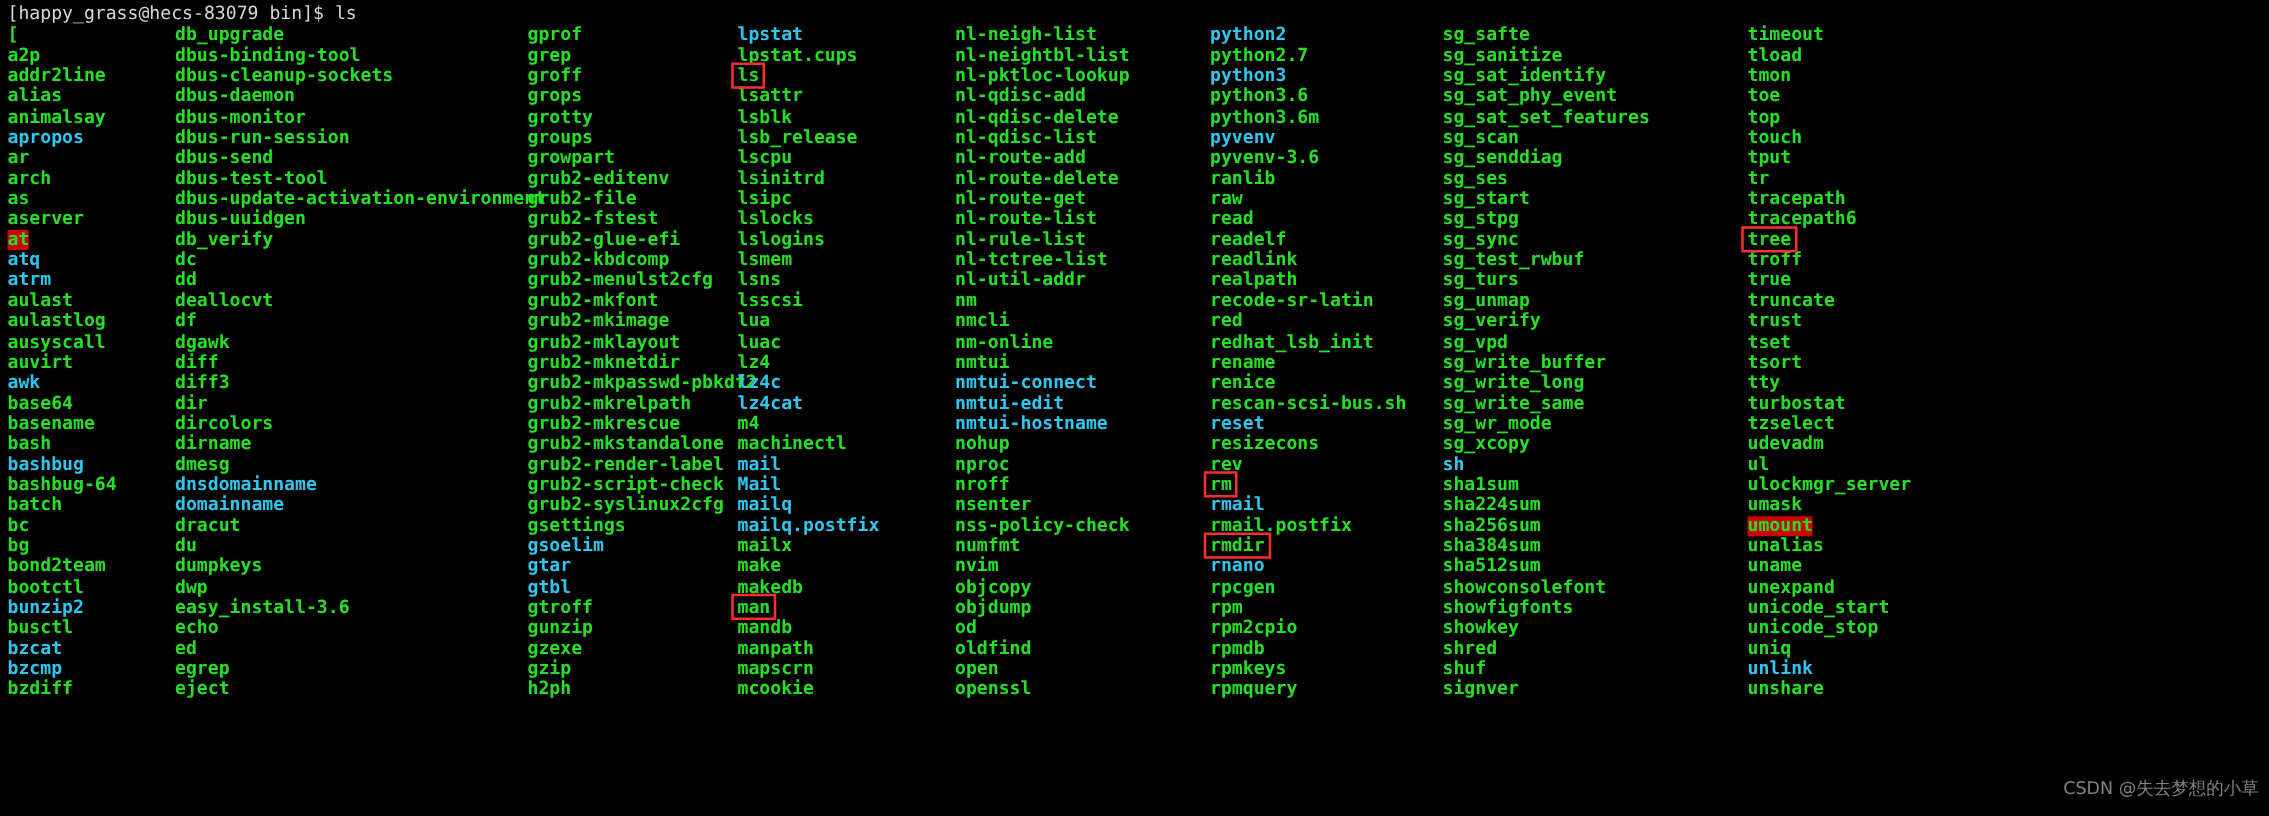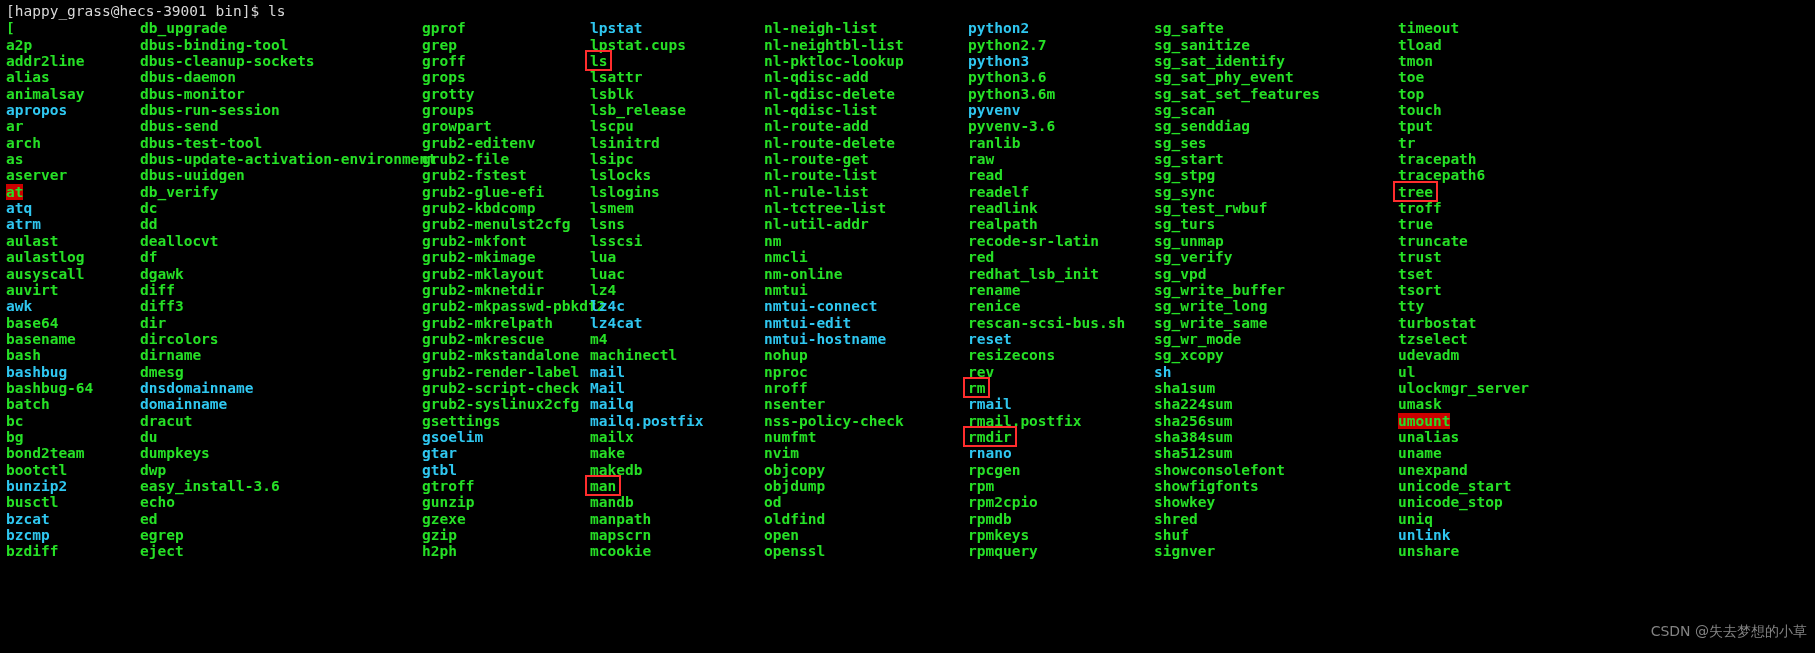--- a/index.html
+++ b/index.html
@@ -93,18 +93,18 @@
     opacity: 0.85;
     white-space: nowrap;
     pointer-events: none;
   }
 </style>
 </head>
 <body>
 
 <div id="terminal">
 
-  <div class="prompt-line"><span>[happy_grass@hecs-39001 bin]$ </span><span class="cmd">ls</span></div>
+  <div class="prompt-line"><span>[happy_grass@hecs-83079 bin]$ </span><span class="cmd">ls</span></div>
 
   <div id="grid"><div class="cell" style="grid-area: 1 / 1;"><span class="e">[</span></div><div class="cell" style="grid-area: 2 / 1;"><span class="e">a2p</span></div><div class="cell" style="grid-area: 3 / 1;"><span class="e">addr2line</span></div><div class="cell" style="grid-area: 4 / 1;"><span class="e">alias</span></div><div class="cell" style="grid-area: 5 / 1;"><span class="e">animalsay</span></div><div class="cell" style="grid-area: 6 / 1;"><span class="l">apropos</span></div><div class="cell" style="grid-area: 7 / 1;"><span class="e">ar</span></div><div class="cell" style="grid-area: 8 / 1;"><span class="e">arch</span></div><div class="cell" style="grid-area: 9 / 1;"><span class="e">as</span></div><div class="cell" style="grid-area: 10 / 1;"><span class="e">aserver</span></div><div class="cell" style="grid-area: 11 / 1;"><span class="suid">at</span></div><div class="cell" style="grid-area: 12 / 1;"><span class="l">atq</span></div><div class="cell" style="grid-area: 13 / 1;"><span class="l">atrm</span></div><div class="cell" style="grid-area: 14 / 1;"><span class="e">aulast</span></div><div class="cell" style="grid-area: 15 / 1;"><span class="e">aulastlog</span></div><div class="cell" style="grid-area: 16 / 1;"><span class="e">ausyscall</span></div><div class="cell" style="grid-area: 17 / 1;"><span class="e">auvirt</span></div><div class="cell" style="grid-area: 18 / 1;"><span class="l">awk</span></div><div class="cell" style="grid-area: 19 / 1;"><span class="e">base64</span></div><div class="cell" style="grid-area: 20 / 1;"><span class="e">basename</span></div><div class="cell" style="grid-area: 21 / 1;"><span class="e">bash</span></div><div class="cell" style="grid-area: 22 / 1;"><span class="l">bashbug</span></div><div class="cell" style="grid-area: 23 / 1;"><span class="e">bashbug-64</span></div><div class="cell" style="grid-area: 24 / 1;"><span class="e">batch</span></div><div class="cell" style="grid-area: 25 / 1;"><span class="e">bc</span></div><div class="cell" style="grid-area: 26 / 1;"><span class="e">bg</span></div><div class="cell" style="grid-area: 27 / 1;"><span class="e">bond2team</span></div><div class="cell" style="grid-area: 28 / 1;"><span class="e">bootctl</span></div><div class="cell" style="grid-area: 29 / 1;"><span class="l">bunzip2</span></div><div class="cell" style="grid-area: 30 / 1;"><span class="e">busctl</span></div><div class="cell" style="grid-area: 31 / 1;"><span class="l">bzcat</span></div><div class="cell" style="grid-area: 32 / 1;"><span class="l">bzcmp</span></div><div class="cell" style="grid-area: 33 / 1;"><span class="e">bzdiff</span></div><div class="cell" style="grid-area: 1 / 2;"><span class="e">db_upgrade</span></div><div class="cell" style="grid-area: 2 / 2;"><span class="e">dbus-binding-tool</span></div><div class="cell" style="grid-area: 3 / 2;"><span class="e">dbus-cleanup-sockets</span></div><div class="cell" style="grid-area: 4 / 2;"><span class="e">dbus-daemon</span></div><div class="cell" style="grid-area: 5 / 2;"><span class="e">dbus-monitor</span></div><div class="cell" style="grid-area: 6 / 2;"><span class="e">dbus-run-session</span></div><div class="cell" style="grid-area: 7 / 2;"><span class="e">dbus-send</span></div><div class="cell" style="grid-area: 8 / 2;"><span class="e">dbus-test-tool</span></div><div class="cell" style="grid-area: 9 / 2;"><span class="e">dbus-update-activation-environment</span></div><div class="cell" style="grid-area: 10 / 2;"><span class="e">dbus-uuidgen</span></div><div class="cell" style="grid-area: 11 / 2;"><span class="e">db_verify</span></div><div class="cell" style="grid-area: 12 / 2;"><span class="e">dc</span></div><div class="cell" style="grid-area: 13 / 2;"><span class="e">dd</span></div><div class="cell" style="grid-area: 14 / 2;"><span class="e">deallocvt</span></div><div class="cell" style="grid-area: 15 / 2;"><span class="e">df</span></div><div class="cell" style="grid-area: 16 / 2;"><span class="e">dgawk</span></div><div class="cell" style="grid-area: 17 / 2;"><span class="e">diff</span></div><div class="cell" style="grid-area: 18 / 2;"><span class="e">diff3</span></div><div class="cell" style="grid-area: 19 / 2;"><span class="e">dir</span></div><div class="cell" style="grid-area: 20 / 2;"><span class="e">dircolors</span></div><div class="cell" style="grid-area: 21 / 2;"><span class="e">dirname</span></div><div class="cell" style="grid-area: 22 / 2;"><span class="e">dmesg</span></div><div class="cell" style="grid-area: 23 / 2;"><span class="l">dnsdomainname</span></div><div class="cell" style="grid-area: 24 / 2;"><span class="l">domainname</span></div><div class="cell" style="grid-area: 25 / 2;"><span class="e">dracut</span></div><div class="cell" style="grid-area: 26 / 2;"><span class="e">du</span></div><div class="cell" style="grid-area: 27 / 2;"><span class="e">dumpkeys</span></div><div class="cell" style="grid-area: 28 / 2;"><span class="e">dwp</span></div><div class="cell" style="grid-area: 29 / 2;"><span class="e">easy_install-3.6</span></div><div class="cell" style="grid-area: 30 / 2;"><span class="e">echo</span></div><div class="cell" style="grid-area: 31 / 2;"><span class="e">ed</span></div><div class="cell" style="grid-area: 32 / 2;"><span class="e">egrep</span></div><div class="cell" style="grid-area: 33 / 2;"><span class="e">eject</span></div><div class="cell" style="grid-area: 1 / 3;"><span class="e">gprof</span></div><div class="cell" style="grid-area: 2 / 3;"><span class="e">grep</span></div><div class="cell" style="grid-area: 3 / 3;"><span class="e">groff</span></div><div class="cell" style="grid-area: 4 / 3;"><span class="e">grops</span></div><div class="cell" style="grid-area: 5 / 3;"><span class="e">grotty</span></div><div class="cell" style="grid-area: 6 / 3;"><span class="e">groups</span></div><div class="cell" style="grid-area: 7 / 3;"><span class="e">growpart</span></div><div class="cell" style="grid-area: 8 / 3;"><span class="e">grub2-editenv</span></div><div class="cell" style="grid-area: 9 / 3;"><span class="e">grub2-file</span></div><div class="cell" style="grid-area: 10 / 3;"><span class="e">grub2-fstest</span></div><div class="cell" style="grid-area: 11 / 3;"><span class="e">grub2-glue-efi</span></div><div class="cell" style="grid-area: 12 / 3;"><span class="e">grub2-kbdcomp</span></div><div class="cell" style="grid-area: 13 / 3;"><span class="e">grub2-menulst2cfg</span></div><div class="cell" style="grid-area: 14 / 3;"><span class="e">grub2-mkfont</span></div><div class="cell" style="grid-area: 15 / 3;"><span class="e">grub2-mkimage</span></div><div class="cell" style="grid-area: 16 / 3;"><span class="e">grub2-mklayout</span></div><div class="cell" style="grid-area: 17 / 3;"><span class="e">grub2-mknetdir</span></div><div class="cell" style="grid-area: 18 / 3;"><span class="e">grub2-mkpasswd-pbkdf2</span></div><div class="cell" style="grid-area: 19 / 3;"><span class="e">grub2-mkrelpath</span></div><div class="cell" style="grid-area: 20 / 3;"><span class="e">grub2-mkrescue</span></div><div class="cell" style="grid-area: 21 / 3;"><span class="e">grub2-mkstandalone</span></div><div class="cell" style="grid-area: 22 / 3;"><span class="e">grub2-render-label</span></div><div class="cell" style="grid-area: 23 / 3;"><span class="e">grub2-script-check</span></div><div class="cell" style="grid-area: 24 / 3;"><span class="e">grub2-syslinux2cfg</span></div><div class="cell" style="grid-area: 25 / 3;"><span class="e">gsettings</span></div><div class="cell" style="grid-area: 26 / 3;"><span class="l">gsoelim</span></div><div class="cell" style="grid-area: 27 / 3;"><span class="l">gtar</span></div><div class="cell" style="grid-area: 28 / 3;"><span class="l">gtbl</span></div><div class="cell" style="grid-area: 29 / 3;"><span class="e">gtroff</span></div><div class="cell" style="grid-area: 30 / 3;"><span class="e">gunzip</span></div><div class="cell" style="grid-area: 31 / 3;"><span class="e">gzexe</span></div><div class="cell" style="grid-area: 32 / 3;"><span class="e">gzip</span></div><div class="cell" style="grid-area: 33 / 3;"><span class="e">h2ph</span></div><div class="cell" style="grid-area: 1 / 4;"><span class="l">lpstat</span></div><div class="cell" style="grid-area: 2 / 4;"><span class="e">lpstat.cups</span></div><div class="cell" style="grid-area: 3 / 4;"><span class="boxed">ls</span></div><div class="cell" style="grid-area: 4 / 4;"><span class="e">lsattr</span></div><div class="cell" style="grid-area: 5 / 4;"><span class="e">lsblk</span></div><div class="cell" style="grid-area: 6 / 4;"><span class="e">lsb_release</span></div><div class="cell" style="grid-area: 7 / 4;"><span class="e">lscpu</span></div><div class="cell" style="grid-area: 8 / 4;"><span class="e">lsinitrd</span></div><div class="cell" style="grid-area: 9 / 4;"><span class="e">lsipc</span></div><div class="cell" style="grid-area: 10 / 4;"><span class="e">lslocks</span></div><div class="cell" style="grid-area: 11 / 4;"><span class="e">lslogins</span></div><div class="cell" style="grid-area: 12 / 4;"><span class="e">lsmem</span></div><div class="cell" style="grid-area: 13 / 4;"><span class="e">lsns</span></div><div class="cell" style="grid-area: 14 / 4;"><span class="e">lsscsi</span></div><div class="cell" style="grid-area: 15 / 4;"><span class="e">lua</span></div><div class="cell" style="grid-area: 16 / 4;"><span class="e">luac</span></div><div class="cell" style="grid-area: 17 / 4;"><span class="e">lz4</span></div><div class="cell" style="grid-area: 18 / 4;"><span class="l">lz4c</span></div><div class="cell" style="grid-area: 19 / 4;"><span class="l">lz4cat</span></div><div class="cell" style="grid-area: 20 / 4;"><span class="e">m4</span></div><div class="cell" style="grid-area: 21 / 4;"><span class="e">machinectl</span></div><div class="cell" style="grid-area: 22 / 4;"><span class="l">mail</span></div><div class="cell" style="grid-area: 23 / 4;"><span class="l">Mail</span></div><div class="cell" style="grid-area: 24 / 4;"><span class="l">mailq</span></div><div class="cell" style="grid-area: 25 / 4;"><span class="l">mailq.postfix</span></div><div class="cell" style="grid-area: 26 / 4;"><span class="e">mailx</span></div><div class="cell" style="grid-area: 27 / 4;"><span class="e">make</span></div><div class="cell" style="grid-area: 28 / 4;"><span class="e">makedb</span></div><div class="cell" style="grid-area: 29 / 4;"><span class="boxed">man</span></div><div class="cell" style="grid-area: 30 / 4;"><span class="e">mandb</span></div><div class="cell" style="grid-area: 31 / 4;"><span class="e">manpath</span></div><div class="cell" style="grid-area: 32 / 4;"><span class="e">mapscrn</span></div><div class="cell" style="grid-area: 33 / 4;"><span class="e">mcookie</span></div><div class="cell" style="grid-area: 1 / 5;"><span class="e">nl-neigh-list</span></div><div class="cell" style="grid-area: 2 / 5;"><span class="e">nl-neightbl-list</span></div><div class="cell" style="grid-area: 3 / 5;"><span class="e">nl-pktloc-lookup</span></div><div class="cell" style="grid-area: 4 / 5;"><span class="e">nl-qdisc-add</span></div><div class="cell" style="grid-area: 5 / 5;"><span class="e">nl-qdisc-delete</span></div><div class="cell" style="grid-area: 6 / 5;"><span class="e">nl-qdisc-list</span></div><div class="cell" style="grid-area: 7 / 5;"><span class="e">nl-route-add</span></div><div class="cell" style="grid-area: 8 / 5;"><span class="e">nl-route-delete</span></div><div class="cell" style="grid-area: 9 / 5;"><span class="e">nl-route-get</span></div><div class="cell" style="grid-area: 10 / 5;"><span class="e">nl-route-list</span></div><div class="cell" style="grid-area: 11 / 5;"><span class="e">nl-rule-list</span></div><div class="cell" style="grid-area: 12 / 5;"><span class="e">nl-tctree-list</span></div><div class="cell" style="grid-area: 13 / 5;"><span class="e">nl-util-addr</span></div><div class="cell" style="grid-area: 14 / 5;"><span class="e">nm</span></div><div class="cell" style="grid-area: 15 / 5;"><span class="e">nmcli</span></div><div class="cell" style="grid-area: 16 / 5;"><span class="e">nm-online</span></div><div class="cell" style="grid-area: 17 / 5;"><span class="e">nmtui</span></div><div class="cell" style="grid-area: 18 / 5;"><span class="l">nmtui-connect</span></div><div class="cell" style="grid-area: 19 / 5;"><span class="l">nmtui-edit</span></div><div class="cell" style="grid-area: 20 / 5;"><span class="l">nmtui-hostname</span></div><div class="cell" style="grid-area: 21 / 5;"><span class="e">nohup</span></div><div class="cell" style="grid-area: 22 / 5;"><span class="e">nproc</span></div><div class="cell" style="grid-area: 23 / 5;"><span class="e">nroff</span></div><div class="cell" style="grid-area: 24 / 5;"><span class="e">nsenter</span></div><div class="cell" style="grid-area: 25 / 5;"><span class="e">nss-policy-check</span></div><div class="cell" style="grid-area: 26 / 5;"><span class="e">numfmt</span></div><div class="cell" style="grid-area: 27 / 5;"><span class="e">nvim</span></div><div class="cell" style="grid-area: 28 / 5;"><span class="e">objcopy</span></div><div class="cell" style="grid-area: 29 / 5;"><span class="e">objdump</span></div><div class="cell" style="grid-area: 30 / 5;"><span class="e">od</span></div><div class="cell" style="grid-area: 31 / 5;"><span class="e">oldfind</span></div><div class="cell" style="grid-area: 32 / 5;"><span class="e">open</span></div><div class="cell" style="grid-area: 33 / 5;"><span class="e">openssl</span></div><div class="cell" style="grid-area: 1 / 6;"><span class="l">python2</span></div><div class="cell" style="grid-area: 2 / 6;"><span class="e">python2.7</span></div><div class="cell" style="grid-area: 3 / 6;"><span class="l">python3</span></div><div class="cell" style="grid-area: 4 / 6;"><span class="e">python3.6</span></div><div class="cell" style="grid-area: 5 / 6;"><span class="e">python3.6m</span></div><div class="cell" style="grid-area: 6 / 6;"><span class="l">pyvenv</span></div><div class="cell" style="grid-area: 7 / 6;"><span class="e">pyvenv-3.6</span></div><div class="cell" style="grid-area: 8 / 6;"><span class="e">ranlib</span></div><div class="cell" style="grid-area: 9 / 6;"><span class="e">raw</span></div><div class="cell" style="grid-area: 10 / 6;"><span class="e">read</span></div><div class="cell" style="grid-area: 11 / 6;"><span class="e">readelf</span></div><div class="cell" style="grid-area: 12 / 6;"><span class="e">readlink</span></div><div class="cell" style="grid-area: 13 / 6;"><span class="e">realpath</span></div><div class="cell" style="grid-area: 14 / 6;"><span class="e">recode-sr-latin</span></div><div class="cell" style="grid-area: 15 / 6;"><span class="e">red</span></div><div class="cell" style="grid-area: 16 / 6;"><span class="e">redhat_lsb_init</span></div><div class="cell" style="grid-area: 17 / 6;"><span class="e">rename</span></div><div class="cell" style="grid-area: 18 / 6;"><span class="e">renice</span></div><div class="cell" style="grid-area: 19 / 6;"><span class="e">rescan-scsi-bus.sh</span></div><div class="cell" style="grid-area: 20 / 6;"><span class="l">reset</span></div><div class="cell" style="grid-area: 21 / 6;"><span class="e">resizecons</span></div><div class="cell" style="grid-area: 22 / 6;"><span class="e">rev</span></div><div class="cell" style="grid-area: 23 / 6;"><span class="boxed">rm</span></div><div class="cell" style="grid-area: 24 / 6;"><span class="l">rmail</span></div><div class="cell" style="grid-area: 25 / 6;"><span class="e">rmail.postfix</span></div><div class="cell" style="grid-area: 26 / 6;"><span class="boxed">rmdir</span></div><div class="cell" style="grid-area: 27 / 6;"><span class="l">rnano</span></div><div class="cell" style="grid-area: 28 / 6;"><span class="e">rpcgen</span></div><div class="cell" style="grid-area: 29 / 6;"><span class="e">rpm</span></div><div class="cell" style="grid-area: 30 / 6;"><span class="e">rpm2cpio</span></div><div class="cell" style="grid-area: 31 / 6;"><span class="e">rpmdb</span></div><div class="cell" style="grid-area: 32 / 6;"><span class="e">rpmkeys</span></div><div class="cell" style="grid-area: 33 / 6;"><span class="e">rpmquery</span></div><div class="cell" style="grid-area: 1 / 7;"><span class="e">sg_safte</span></div><div class="cell" style="grid-area: 2 / 7;"><span class="e">sg_sanitize</span></div><div class="cell" style="grid-area: 3 / 7;"><span class="e">sg_sat_identify</span></div><div class="cell" style="grid-area: 4 / 7;"><span class="e">sg_sat_phy_event</span></div><div class="cell" style="grid-area: 5 / 7;"><span class="e">sg_sat_set_features</span></div><div class="cell" style="grid-area: 6 / 7;"><span class="e">sg_scan</span></div><div class="cell" style="grid-area: 7 / 7;"><span class="e">sg_senddiag</span></div><div class="cell" style="grid-area: 8 / 7;"><span class="e">sg_ses</span></div><div class="cell" style="grid-area: 9 / 7;"><span class="e">sg_start</span></div><div class="cell" style="grid-area: 10 / 7;"><span class="e">sg_stpg</span></div><div class="cell" style="grid-area: 11 / 7;"><span class="e">sg_sync</span></div><div class="cell" style="grid-area: 12 / 7;"><span class="e">sg_test_rwbuf</span></div><div class="cell" style="grid-area: 13 / 7;"><span class="e">sg_turs</span></div><div class="cell" style="grid-area: 14 / 7;"><span class="e">sg_unmap</span></div><div class="cell" style="grid-area: 15 / 7;"><span class="e">sg_verify</span></div><div class="cell" style="grid-area: 16 / 7;"><span class="e">sg_vpd</span></div><div class="cell" style="grid-area: 17 / 7;"><span class="e">sg_write_buffer</span></div><div class="cell" style="grid-area: 18 / 7;"><span class="e">sg_write_long</span></div><div class="cell" style="grid-area: 19 / 7;"><span class="e">sg_write_same</span></div><div class="cell" style="grid-area: 20 / 7;"><span class="e">sg_wr_mode</span></div><div class="cell" style="grid-area: 21 / 7;"><span class="e">sg_xcopy</span></div><div class="cell" style="grid-area: 22 / 7;"><span class="l">sh</span></div><div class="cell" style="grid-area: 23 / 7;"><span class="e">sha1sum</span></div><div class="cell" style="grid-area: 24 / 7;"><span class="e">sha224sum</span></div><div class="cell" style="grid-area: 25 / 7;"><span class="e">sha256sum</span></div><div class="cell" style="grid-area: 26 / 7;"><span class="e">sha384sum</span></div><div class="cell" style="grid-area: 27 / 7;"><span class="e">sha512sum</span></div><div class="cell" style="grid-area: 28 / 7;"><span class="e">showconsolefont</span></div><div class="cell" style="grid-area: 29 / 7;"><span class="e">showfigfonts</span></div><div class="cell" style="grid-area: 30 / 7;"><span class="e">showkey</span></div><div class="cell" style="grid-area: 31 / 7;"><span class="e">shred</span></div><div class="cell" style="grid-area: 32 / 7;"><span class="e">shuf</span></div><div class="cell" style="grid-area: 33 / 7;"><span class="e">signver</span></div><div class="cell" style="grid-area: 1 / 8;"><span class="e">timeout</span></div><div class="cell" style="grid-area: 2 / 8;"><span class="e">tload</span></div><div class="cell" style="grid-area: 3 / 8;"><span class="e">tmon</span></div><div class="cell" style="grid-area: 4 / 8;"><span class="e">toe</span></div><div class="cell" style="grid-area: 5 / 8;"><span class="e">top</span></div><div class="cell" style="grid-area: 6 / 8;"><span class="e">touch</span></div><div class="cell" style="grid-area: 7 / 8;"><span class="e">tput</span></div><div class="cell" style="grid-area: 8 / 8;"><span class="e">tr</span></div><div class="cell" style="grid-area: 9 / 8;"><span class="e">tracepath</span></div><div class="cell" style="grid-area: 10 / 8;"><span class="e">tracepath6</span></div><div class="cell" style="grid-area: 11 / 8;"><span class="boxed">tree</span></div><div class="cell" style="grid-area: 12 / 8;"><span class="e">troff</span></div><div class="cell" style="grid-area: 13 / 8;"><span class="e">true</span></div><div class="cell" style="grid-area: 14 / 8;"><span class="e">truncate</span></div><div class="cell" style="grid-area: 15 / 8;"><span class="e">trust</span></div><div class="cell" style="grid-area: 16 / 8;"><span class="e">tset</span></div><div class="cell" style="grid-area: 17 / 8;"><span class="e">tsort</span></div><div class="cell" style="grid-area: 18 / 8;"><span class="e">tty</span></div><div class="cell" style="grid-area: 19 / 8;"><span class="e">turbostat</span></div><div class="cell" style="grid-area: 20 / 8;"><span class="e">tzselect</span></div><div class="cell" style="grid-area: 21 / 8;"><span class="e">udevadm</span></div><div class="cell" style="grid-area: 22 / 8;"><span class="e">ul</span></div><div class="cell" style="grid-area: 23 / 8;"><span class="e">ulockmgr_server</span></div><div class="cell" style="grid-area: 24 / 8;"><span class="e">umask</span></div><div class="cell" style="grid-area: 25 / 8;"><span class="suid">umount</span></div><div class="cell" style="grid-area: 26 / 8;"><span class="e">unalias</span></div><div class="cell" style="grid-area: 27 / 8;"><span class="e">uname</span></div><div class="cell" style="grid-area: 28 / 8;"><span class="e">unexpand</span></div><div class="cell" style="grid-area: 29 / 8;"><span class="e">unicode_start</span></div><div class="cell" style="grid-area: 30 / 8;"><span class="e">unicode_stop</span></div><div class="cell" style="grid-area: 31 / 8;"><span class="e">uniq</span></div><div class="cell" style="grid-area: 32 / 8;"><span class="l">unlink</span></div><div class="cell" style="grid-area: 33 / 8;"><span class="e">unshare</span></div></div>
 
   <div class="watermark">CSDN @失去梦想的小草</div>
 </div>
 
 </body></html>

